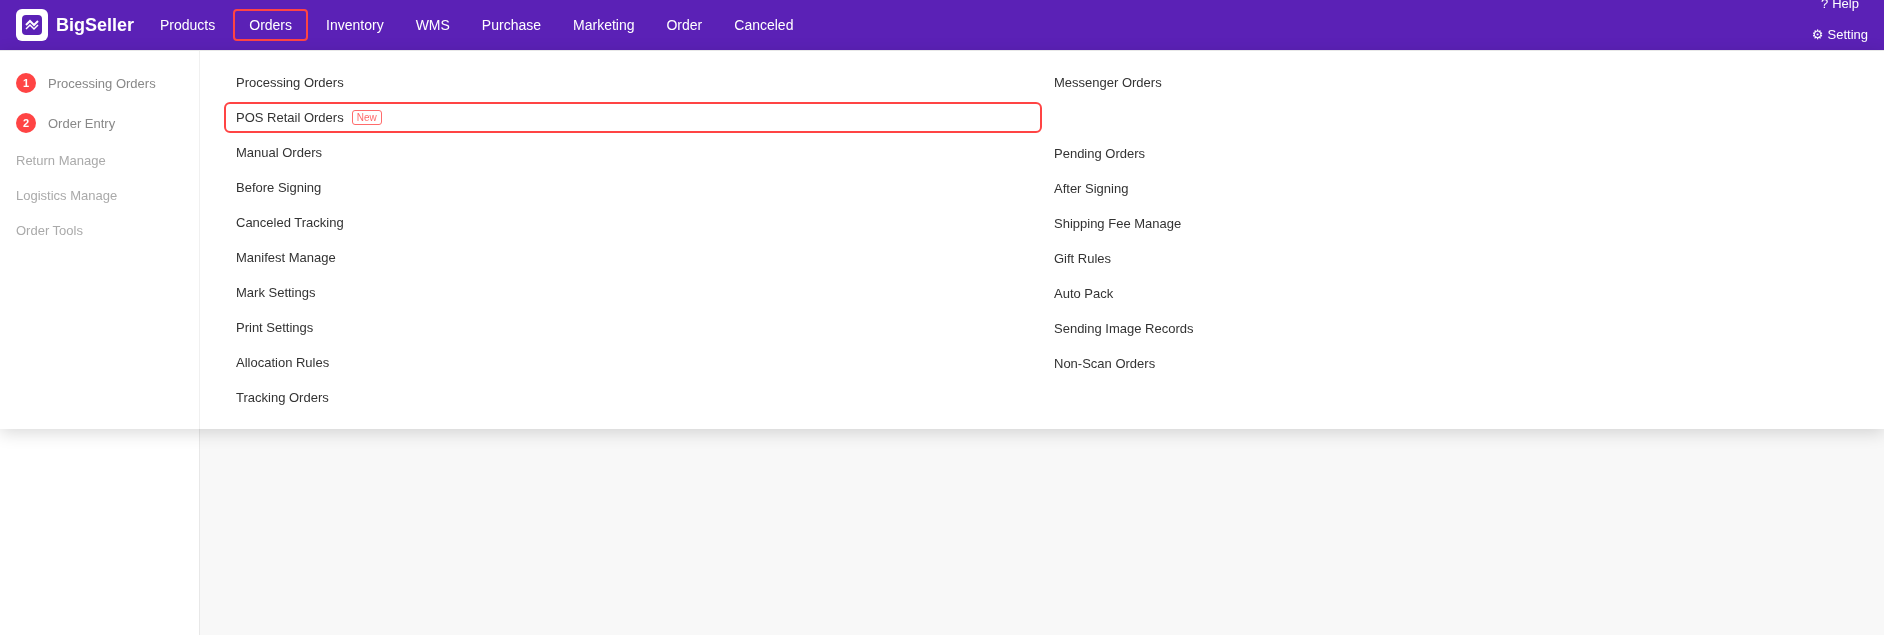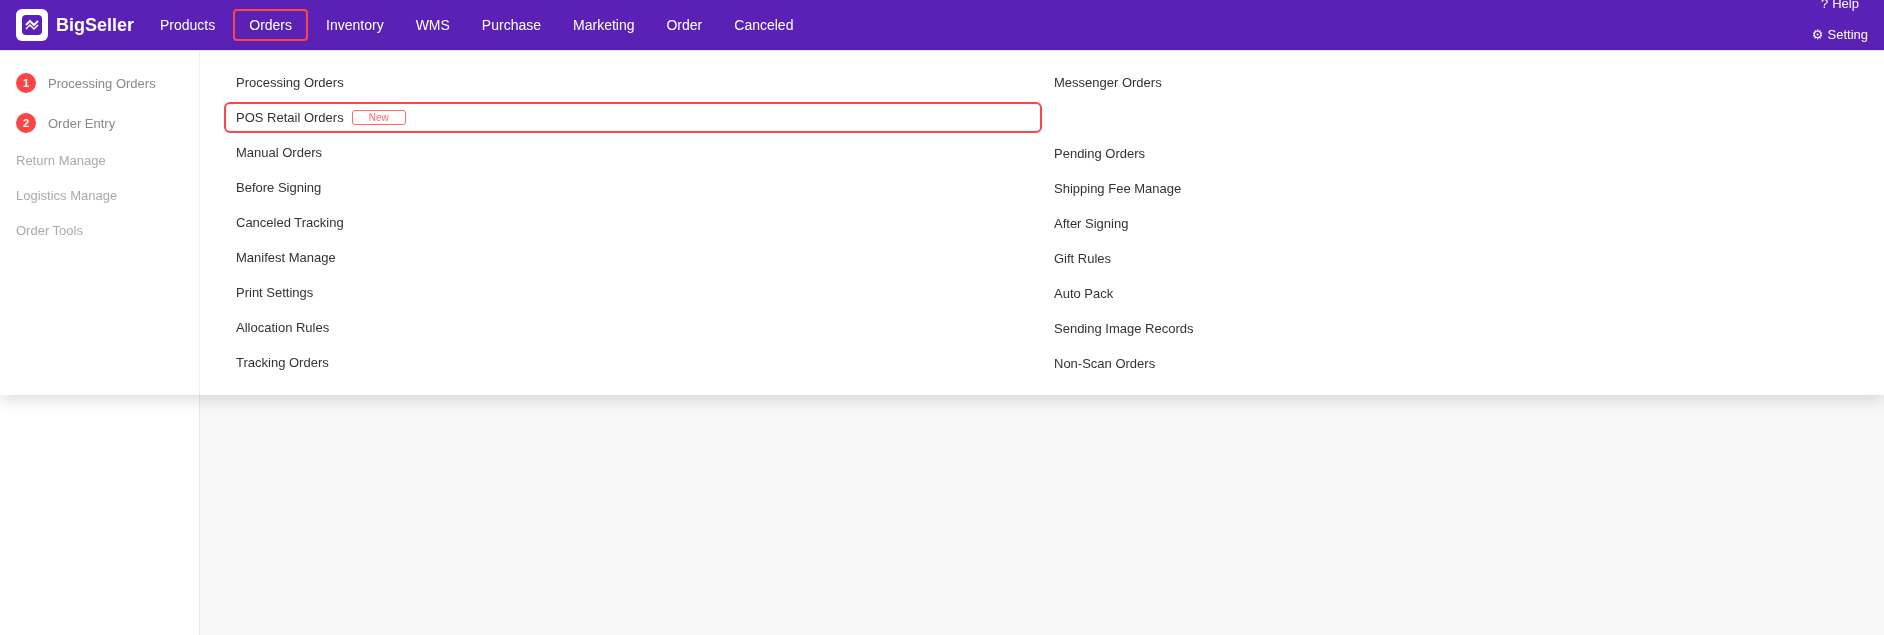--- a/index.html
+++ b/index.html
@@ -158,21 +158,21 @@
       border: 2px solid #ff4444;
       border-radius: 6px;
       padding: 6px 10px;
     }
     .new-badge {
       display: inline-block;
       background: white;
       border: 1px solid #ff6b6b;
       color: #ff6b6b;
       font-size: 10px;
-      padding: 1px 16px;
+      padding: 1px 4px;
       border-radius: 3px;
       margin-left: 4px;
     }
 
     
     .main-content {
       flex: 1;
       padding: 24px;
       background: #f8f8f8;
       position: relative;
@@ -332,29 +332,30 @@
       <div class="dropdown-col">
         <div class="dropdown-item">Processing Orders</div>
         <div class="dropdown-item highlighted" style="border:2px solid #ff4444;border-radius:6px;display:flex;align-items:center;gap:4px;">
           <span>POS Retail Orders</span>
           <span class="new-badge">New</span>
         </div>
         <div class="dropdown-item">Manual Orders</div>
         <div class="dropdown-item">Before Signing</div>
         <div class="dropdown-item">Canceled Tracking</div>
         <div class="dropdown-item">Manifest Manage</div>
+        <div class="dropdown-item">Mark Settings</div>
         <div class="dropdown-item">Print Settings</div>
         <div class="dropdown-item">Allocation Rules</div>
         <div class="dropdown-item">Tracking Orders</div>
       </div>
       <div class="dropdown-col">
         <div class="dropdown-item">Messenger Orders</div>
         <div class="dropdown-item" style="margin-top:36px;">Pending Orders</div>
+        <div class="dropdown-item">After Signing</div>
         <div class="dropdown-item">Shipping Fee Manage</div>
-        <div class="dropdown-item">After Signing</div>
         <div class="dropdown-item">Gift Rules</div>
         <div class="dropdown-item">Auto Pack</div>
         <div class="dropdown-item">Sending Image Records</div>
         <div class="dropdown-item">Non-Scan Orders</div>
       </div>
     </div>
   </div>
 </div>
 
 <div class="layout">

